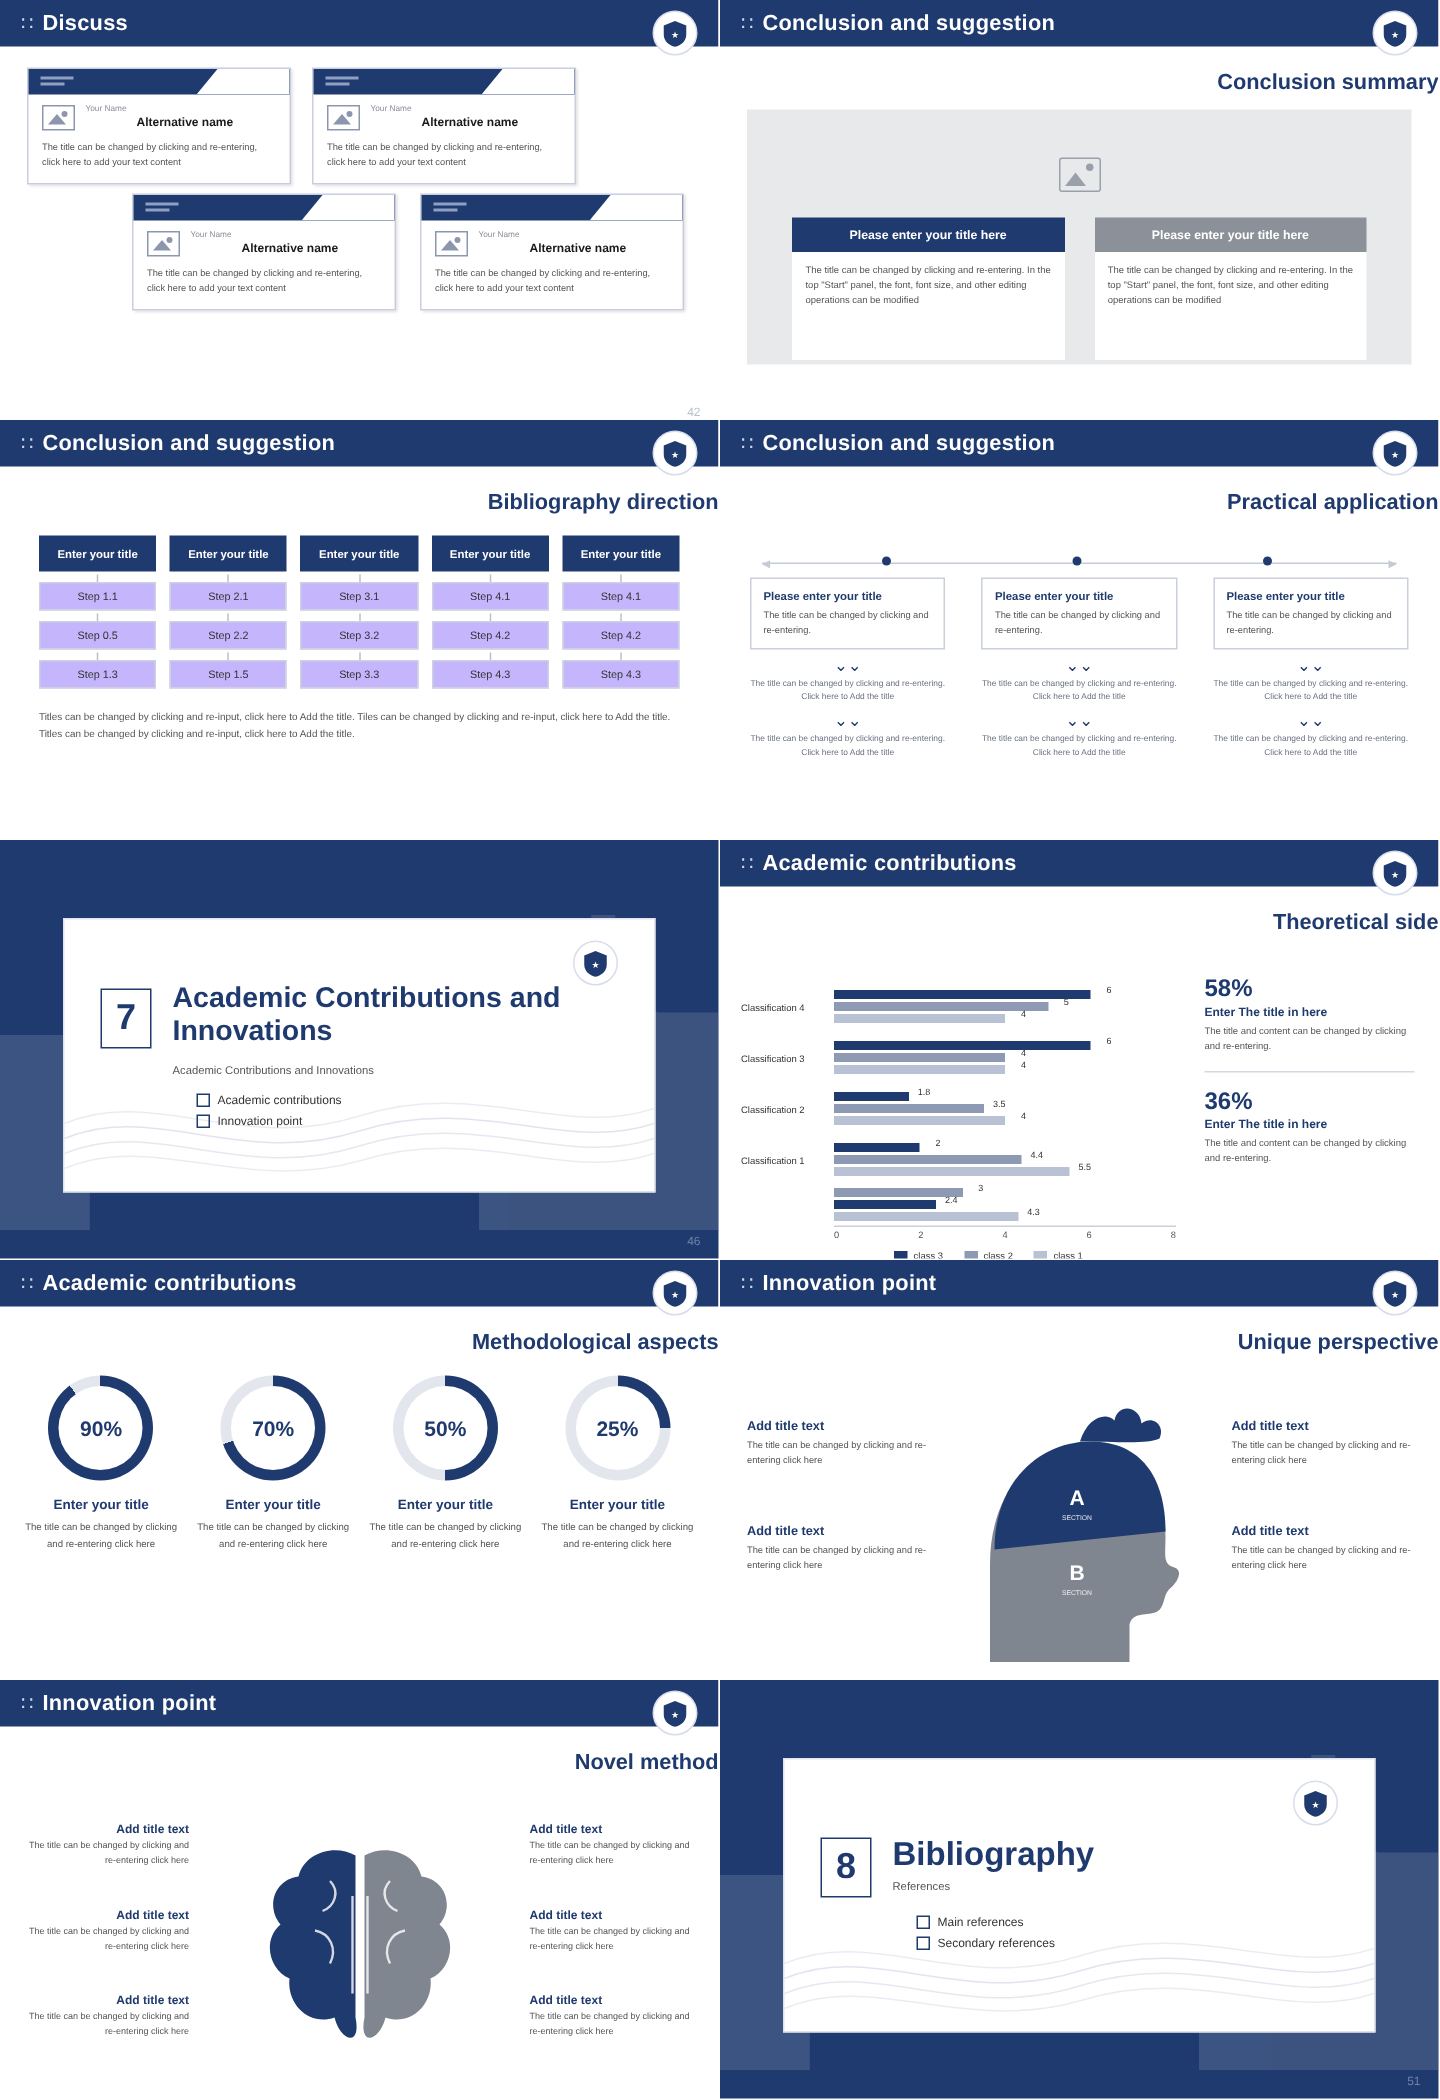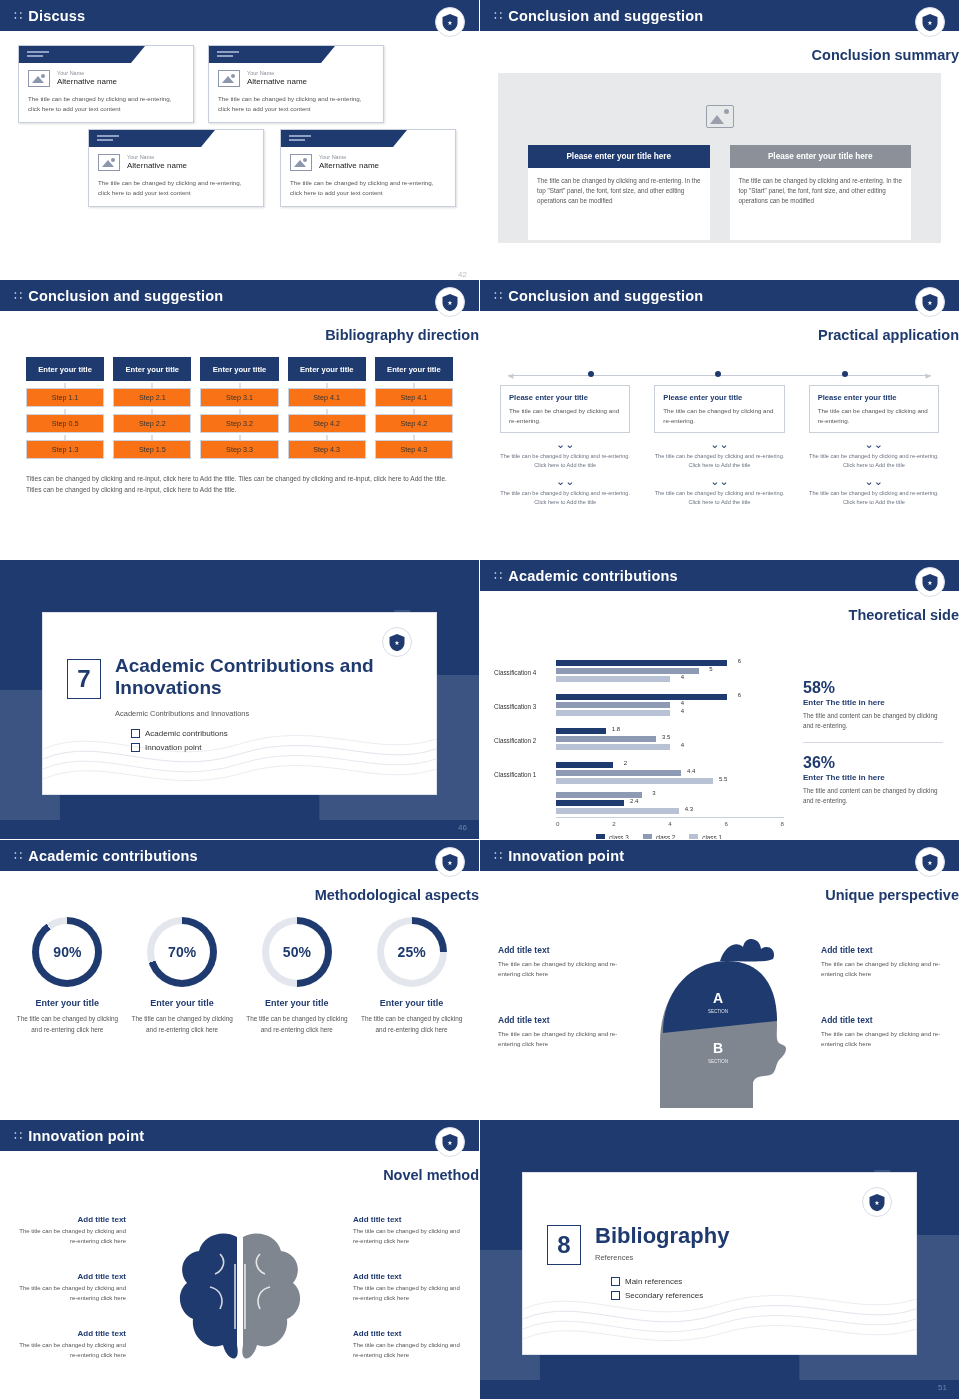--- a/index.html
+++ b/index.html
@@ -106,21 +106,21 @@
     position: relative; flex: none; background: #fff;
   }
   .imgbox::before {
     content:""; position:absolute; left:3px; bottom:3px;
     width:0;height:0;border-left:6px solid transparent;border-right:6px solid transparent;border-bottom:7px solid #8c97ad;
   }
   .imgbox::after{
     content:""; position:absolute; right:4px; top:3px; width:4px;height:4px;border-radius:50%;background:#8c97ad;
   }
   .folder .nm1 { font-size: 5.5px; color: #8a8f99; }
-  .folder .nm2 { font-size: 8px; font-weight: normal; color: #1a1a1a; margin-top: 1px;}
+  .folder .nm2 { font-size: 8px; font-weight: bold; color: #1a1a1a; margin-top: 1px; margin-left: 34px;}
   .folder .desc { font-size: 6.2px; color: #555; line-height: 1.55; margin-top: 7px; }
 
   
   .greybox {
     margin: 10px 18px 0;
     background: #e8e9eb;
     height: 170px;
     position: relative;
   }
   .picico {
@@ -141,21 +141,21 @@
 
   
   .stepwrap { margin: 14px 26px 0; }
   .steprow { display: flex; gap: 9px; }
   .stepcol { flex: 1; }
   .sthead {
     background: #1f3a6e; color: #fff; font-size: 7.6px; font-weight: bold;
     height: 24px; display: flex; align-items: center; justify-content: center;
   }
   .stcell {
-    border: 1px solid #ccd2de; background: #f97316; color: #333;
+    border: 1px solid #ccd2de; background: #c4b5fd; color: #333;
     font-size: 7.2px; height: 19px; display: flex; align-items: center; justify-content: center;
     margin-top: 7px; position: relative;
   }
   .stcell::before{
     content:""; position:absolute; top:-6px; left:50%; transform:translateX(-50%);
     width:1px;height:5px;background:#b9c0cd;
   }
   .stnote { margin: 14px 26px 0; font-size: 6.6px; color: #555; line-height: 1.7; }
 
   
@@ -209,21 +209,21 @@
   .chartarea { position: absolute; left: 14px; top: 48px; width: 290px; height: 175px;}
   .barrow { display: flex; align-items: center; height: 34px; }
   .barlbl { width: 62px; font-size: 6.3px; color: #333; text-align: left; flex: none;}
   .bars { flex: 1; }
   .bar { height: 5.5px; margin-bottom: 2.5px; position: relative; }
   .bar span { position: absolute; right: -14px; top: -2px; font-size: 6px; color: #333;}
   .axis { margin-left: 62px; border-top: 1px solid #c9cfdb; display: flex; justify-content: space-between; font-size: 6.2px; color: #555; padding-top: 2px;}
   .legend { display: flex; justify-content: center; gap: 14px; margin-top: 7px; margin-left: 40px;}
   .legend div { display: flex; align-items: center; gap: 4px; font-size: 6.3px; color: #333;}
   .lsw { width: 9px; height: 7px; }
-  .statside { position: absolute; right: 16px; top: 72px; width: 140px;}
+  .statside { position: absolute; right: 16px; top: 44px; width: 140px;}
   .statpct { font-size: 16px; font-weight: bold; color: #1f3a6e; }
   .stath { font-size: 8px; font-weight: bold; color: #1f3a6e; margin-top: 1px;}
   .statd { font-size: 6.3px; color: #555; line-height: 1.6; margin-top: 4px;}
   .statdiv { border-top: 1px solid #d3d8e2; margin: 11px 0; }
 
   
   .donuts { display: flex; justify-content: space-around; margin-top: 14px; padding: 0 10px;}
   .dn { width: 108px; text-align: center; }
   .dn .ring { width: 70px; height: 70px; margin: 0 auto; border-radius: 50%; display:flex;align-items:center;justify-content:center;}
   .dn .ringin { width: 56px;height:56px;border-radius:50%;background:#fff;display:flex;align-items:center;justify-content:center;font-size:14px;font-weight:bold;color:#1f3a6e;}

